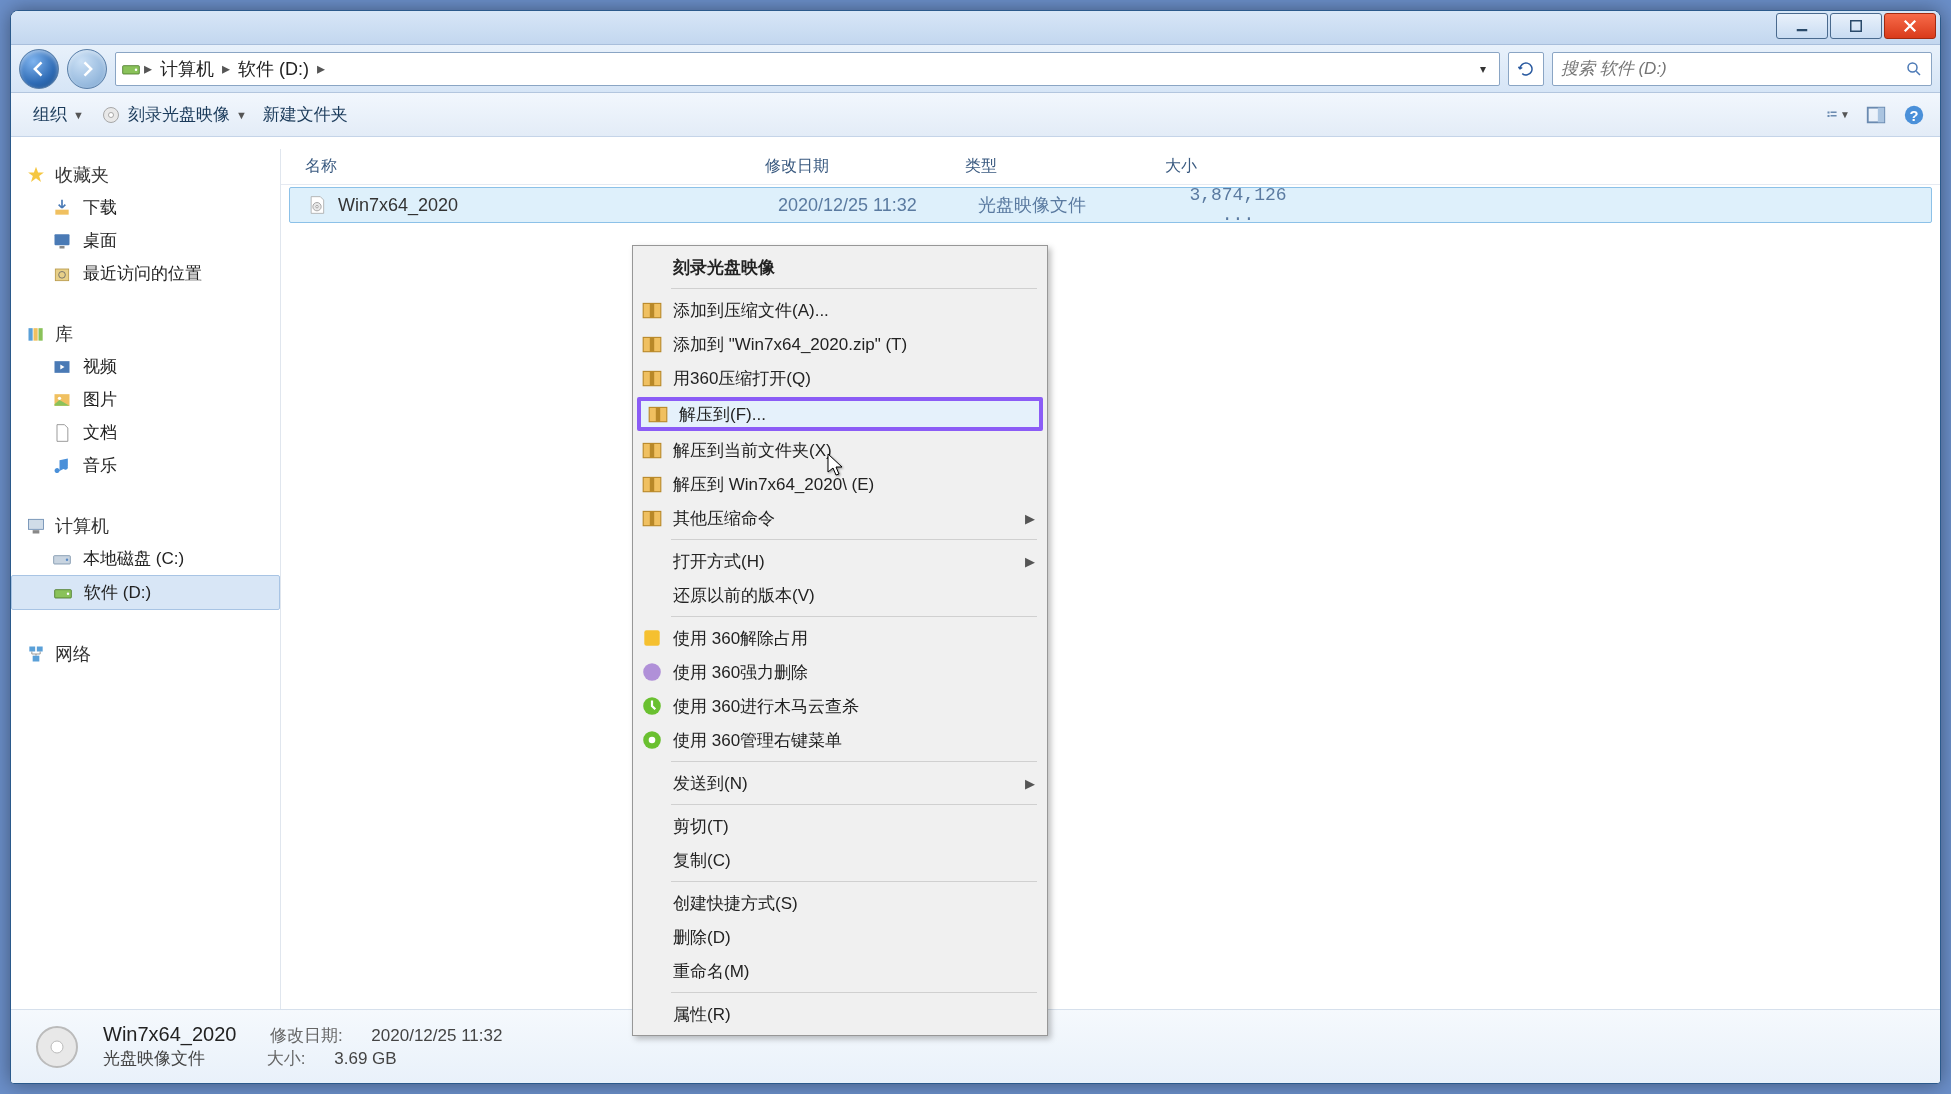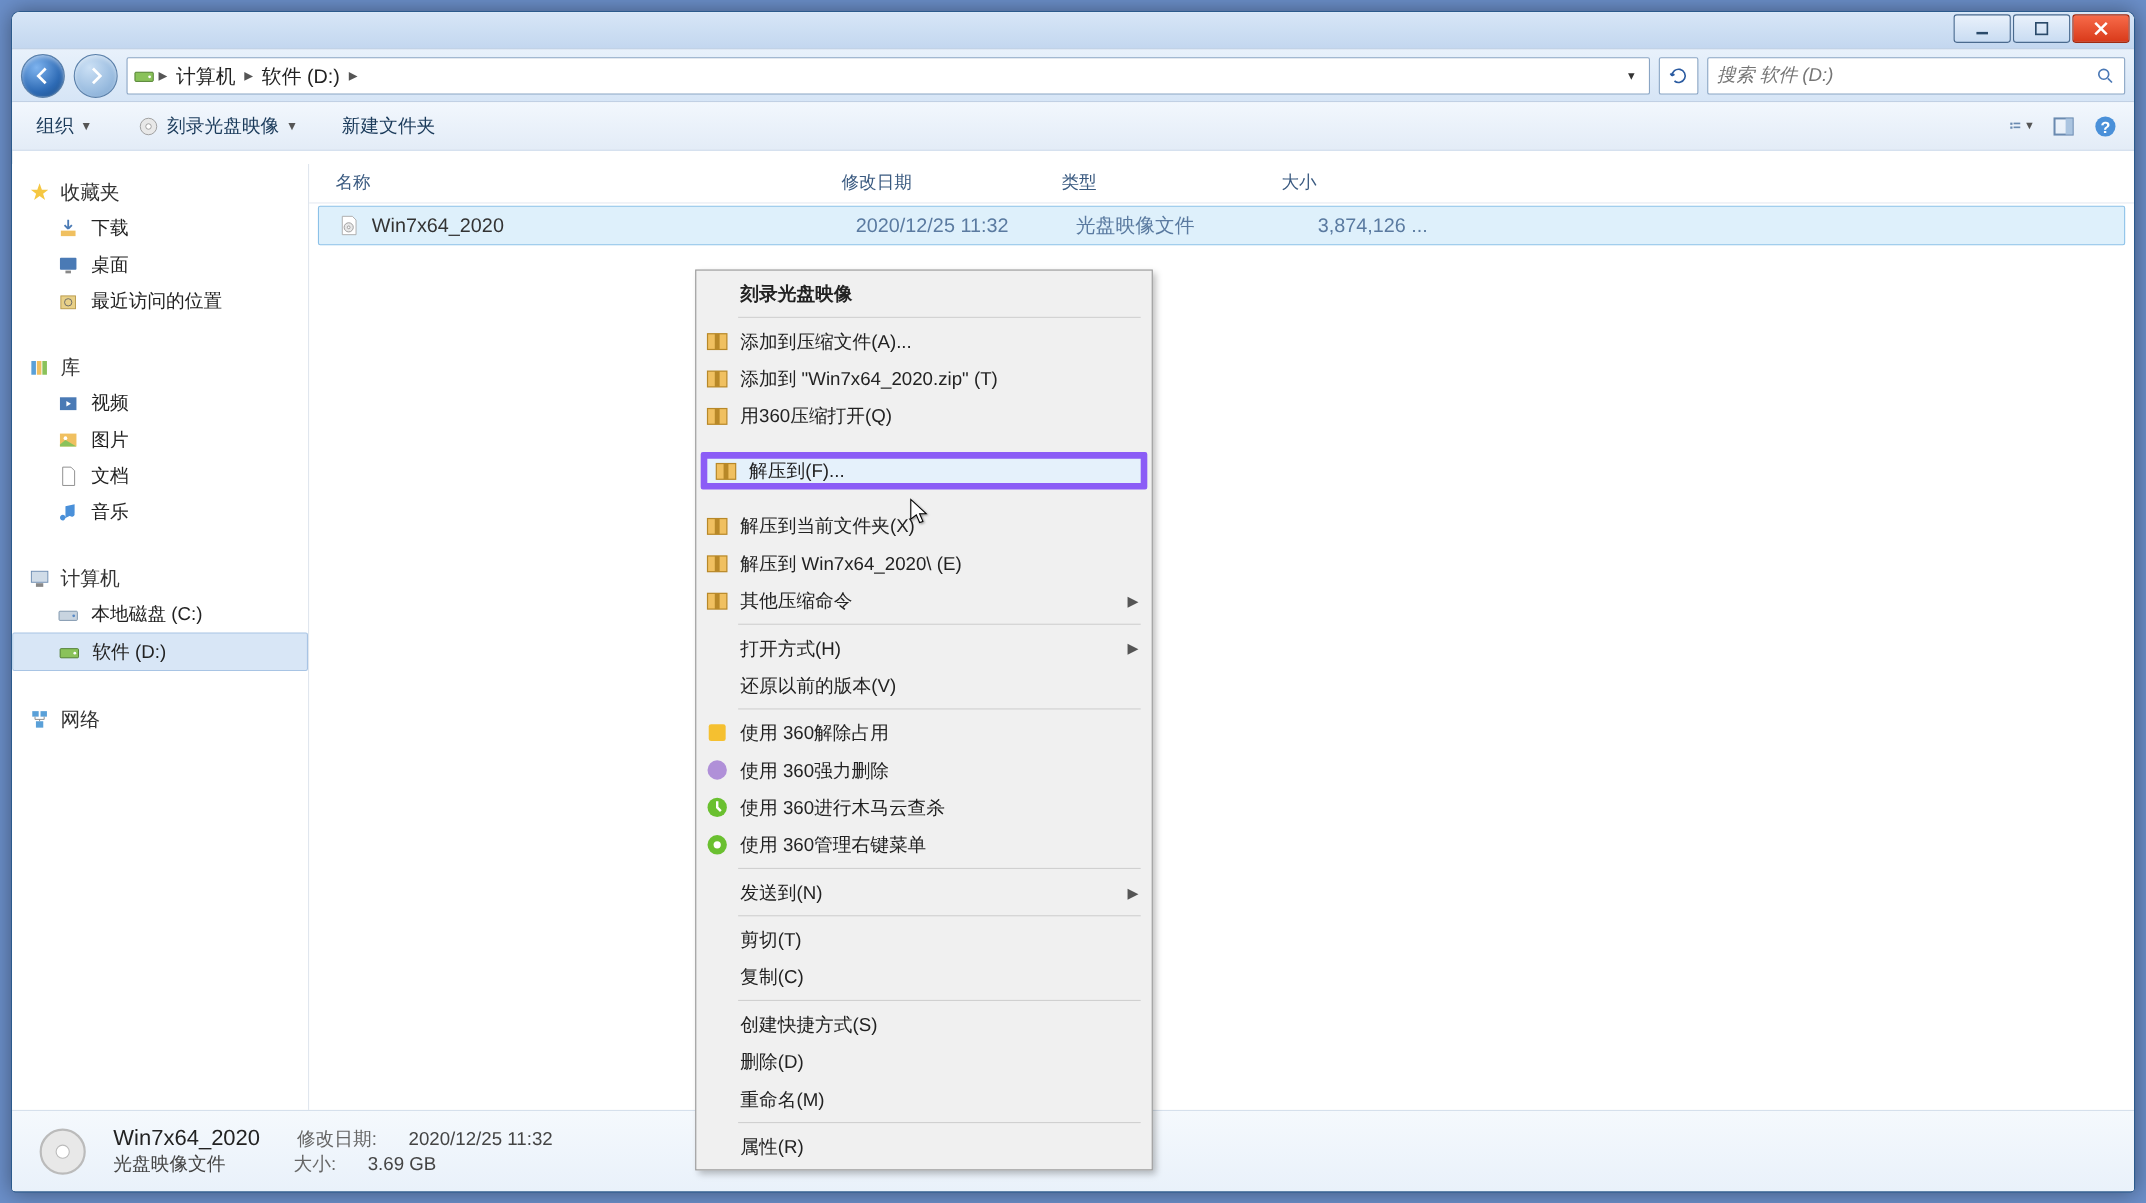--- a/index.html
+++ b/index.html
@@ -41,21 +41,21 @@
 .refreshbox { width:36px; height:34px; background:#fff; border:1px solid #8aa5c4; border-radius:2px;
   display:flex; align-items:center; justify-content:center;}
 .refreshbox svg{width:18px;height:18px;fill:#2a5aa0;}
 .searchbox { width:380px; height:34px; background:#fff; border:1px solid #8aa5c4; border-radius:2px;
   display:flex; align-items:center; padding:0 8px;}
 .searchbox input { flex:1; border:none; outline:none; font-size:17px; font-style:italic; color:#000000;}
 .searchbox svg{width:18px;height:18px;fill:#4a78b5;}
 
 .toolbar {
   height:44px; background: linear-gradient(#f2f7fd,#e3ecf7);
-  display:flex; align-items:center; padding:0 14px; gap:24px;
+  display:flex; align-items:center; padding:0 14px; 
   border-bottom:1px solid #c5d4e8;
 }
 .tbtn { font-size:17px; color:#1a3a5a; display:flex; align-items:center; gap:6px; padding:4px 8px;}
 .tbtn .arr{font-size:11px;color:#555;}
 .tool-right { margin-left:auto; display:flex; align-items:center; gap:14px;}
 .tool-right .ic{width:24px;height:24px;display:flex;align-items:center;justify-content:center;}
 .tool-right svg{width:22px;height:22px;}
 
 .content { flex:1; display:flex; background:#fff; overflow:hidden;margin-top:12px;}
 
@@ -67,39 +67,39 @@
 .ico { width:22px; height:22px; display:inline-flex; align-items:center; justify-content:center;}
 .ico svg{width:20px;height:20px;}
 
 .main { flex:1; display:flex; flex-direction:column;}
 .cols { display:flex; height:36px; border-bottom:1px solid #e5eaf2; align-items:center; font-size:16px; color:#3a5a80; padding-left:24px;}
 .col-name{width:460px;} .col-date{width:200px;} .col-type{width:200px;} .col-size{width:140px;text-align:left;padding-right:20px;}
 
 .filerow { display:flex; align-items:center; height:36px; margin:2px 8px 0 8px; padding-left:16px;
   background:#def0fb; border:1px solid #8cc1e8; border-radius:2px; font-size:18px; color:#333;}
 .filerow .ico{margin-right:10px;}
-.filerow .fname{width:440px;} .filerow .fdate{width:200px;color:#5a7aa0;} .filerow .ftype{width:200px;color:#5a7aa0;} .filerow .fsize{width:140px;text-align:right;color:#5a7aa0;padding-right:20px;}
+.filerow .fname{width:440px;} .filerow .fdate{width:200px;color:#5a7aa0;} .filerow .ftype{width:200px;color:#5a7aa0;} .filerow .fsize{width:140px;text-align:center;color:#5a7aa0;padding-right:20px;font-family:Liberation Mono, monospace;}
 
 .statusbar { height:74px; border-top:1px solid #d6e0ec; background:linear-gradient(#f5f9fd,#e9f1fa);
   display:flex; align-items:center; padding:0 18px; gap:18px;}
 .statusbar .bigico{width:56px;height:56px;display:flex;align-items:center;justify-content:center;}
 .statusbar .bigico svg{width:48px;height:48px;}
 .statusbar .meta{display:flex;flex-direction:column;font-size:17px;color:#444;}
 .statusbar .meta .line{display:flex;gap:12px;align-items:baseline;}
 .statusbar .meta .title{font-size:20px;color:#222;}
 .statusbar .meta .lbl{color:#666;}
 
 .ctxmenu {
   position:absolute; left:632px; top:245px; width:416px;
   background:#f0f0f0; border:1px solid #979797; box-shadow:3px 3px 6px rgba(0,0,0,.25);
   padding:4px 2px; font-size:17px;
 }
 .ctxmenu .row { display:flex; align-items:center; height:34px; padding:0 10px 0 6px; gap:10px; color:#222;}
 .ctxmenu .row.bold { font-weight:bold;}
-.ctxmenu .row.hover { background:#e5f1fb; border:6px solid #8b5cf6; border-radius:2px; margin:16px 2px;}
+.ctxmenu .row.hover { background:#e5f1fb; border:4px solid #8b5cf6; border-radius:2px; margin:2px 2px;}
 .ctxmenu .row .mi-ico{width:22px;height:22px;display:flex;align-items:center;justify-content:center;}
 .ctxmenu .row .txt{flex:1;}
 .ctxmenu .row .sub{color:#555;font-size:13px;}
 .ctxmenu .sep { height:1px; background:#d0d0d0; margin:4px 8px 4px 36px;}
 
 .cursor { position:absolute; left:826px; top:452px; width:20px; height:26px; z-index:100;}
 .cursor svg{width:20px;height:26px;filter:drop-shadow(1px 1px 1px rgba(0,0,0,.4));}
 </style>
 </head>
 <body>

